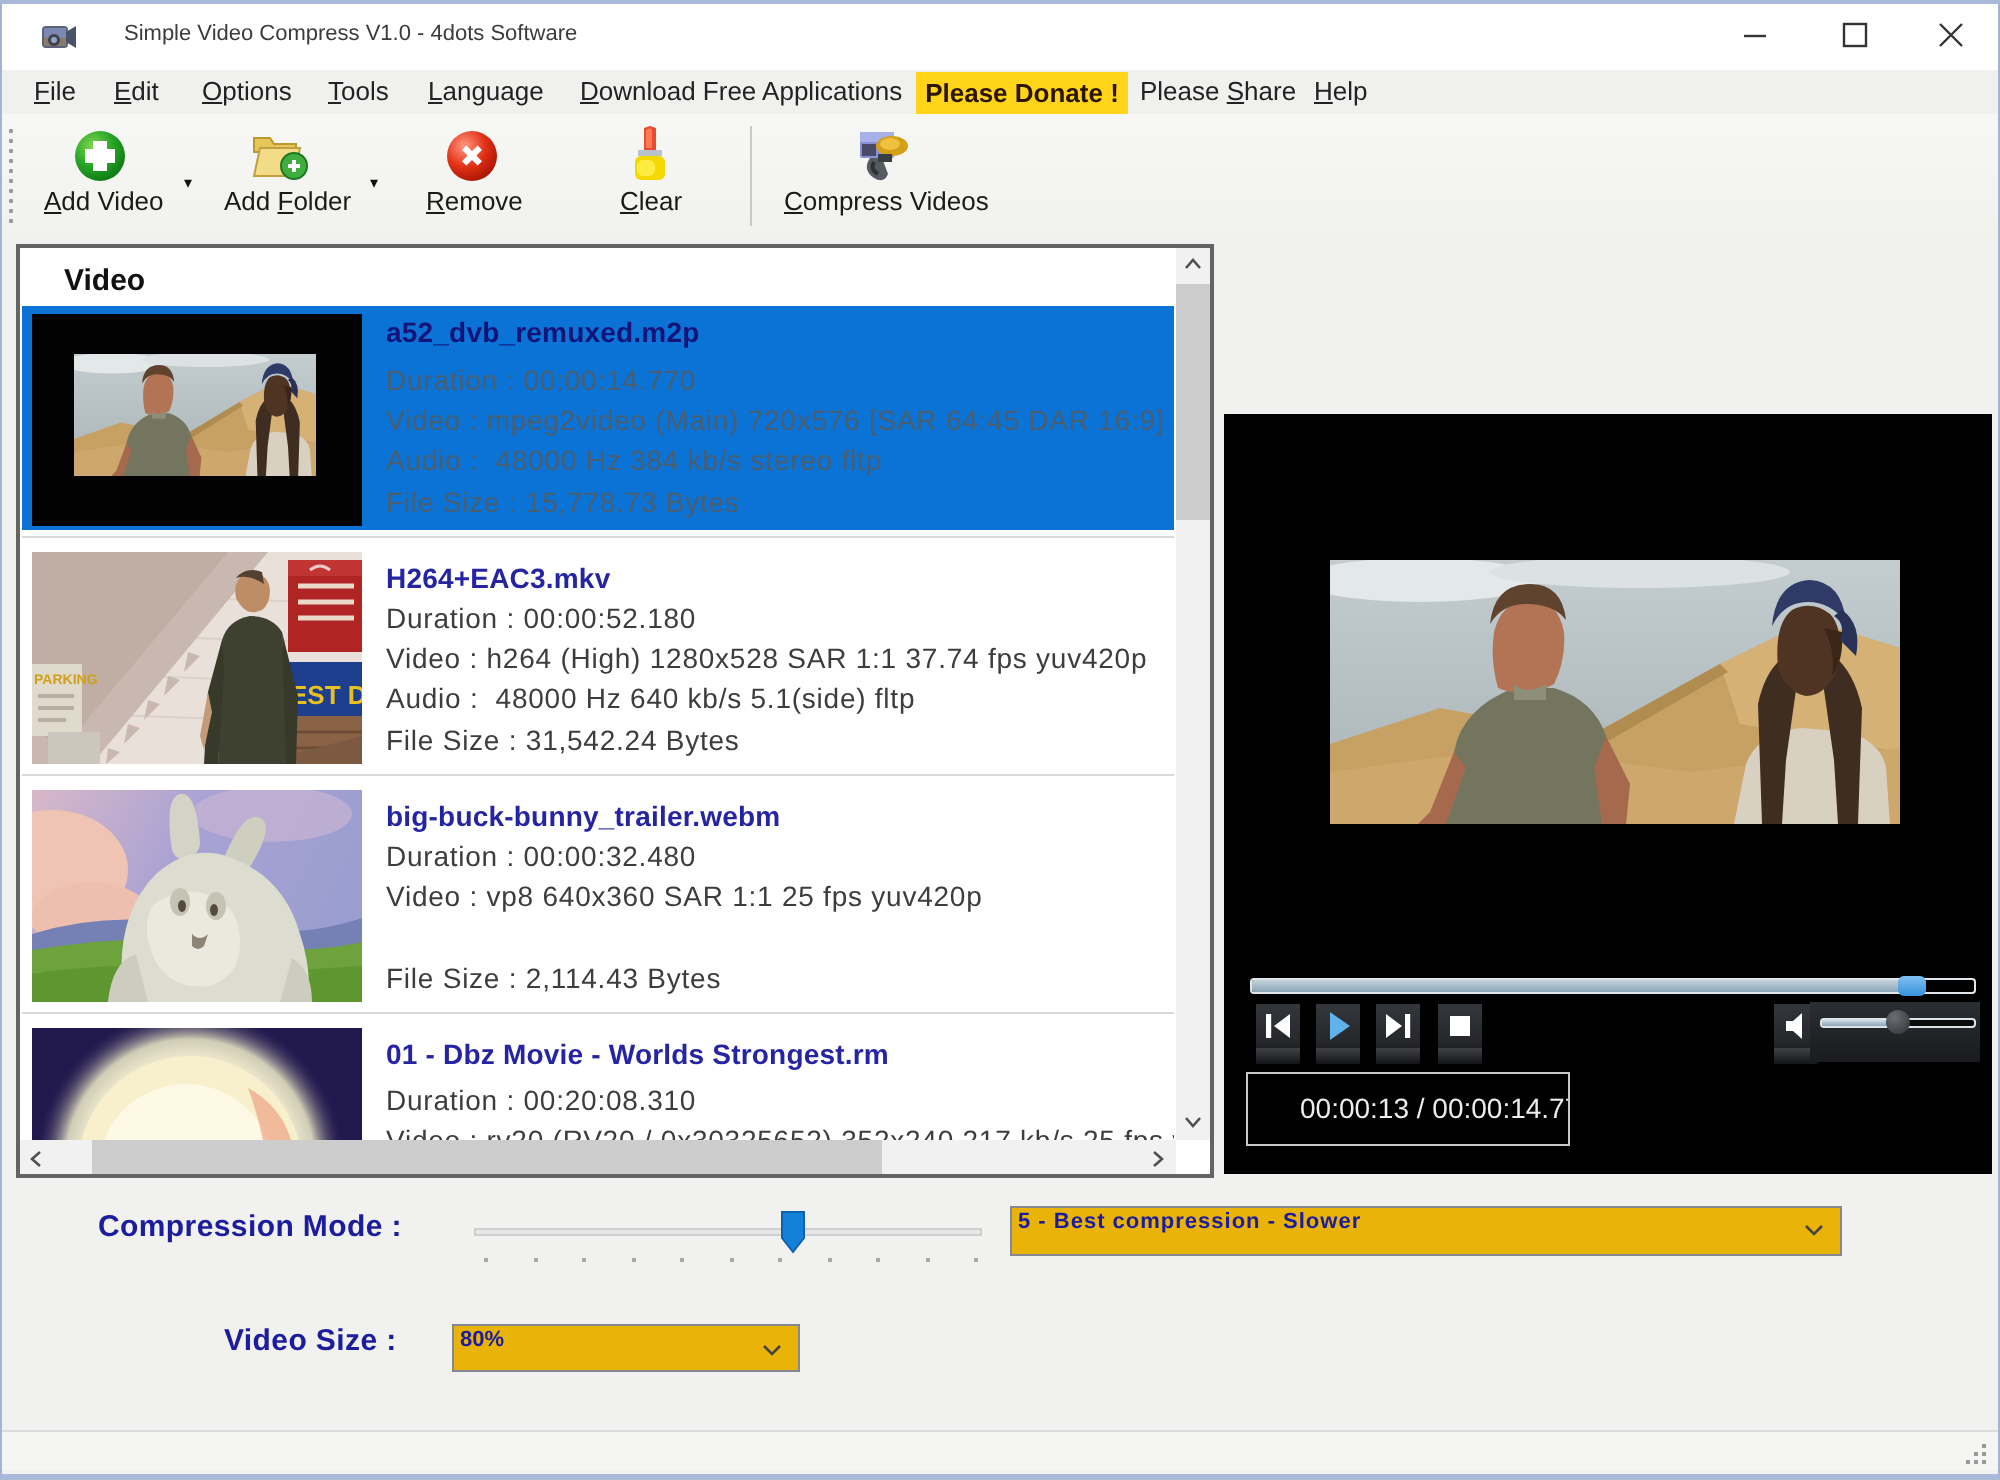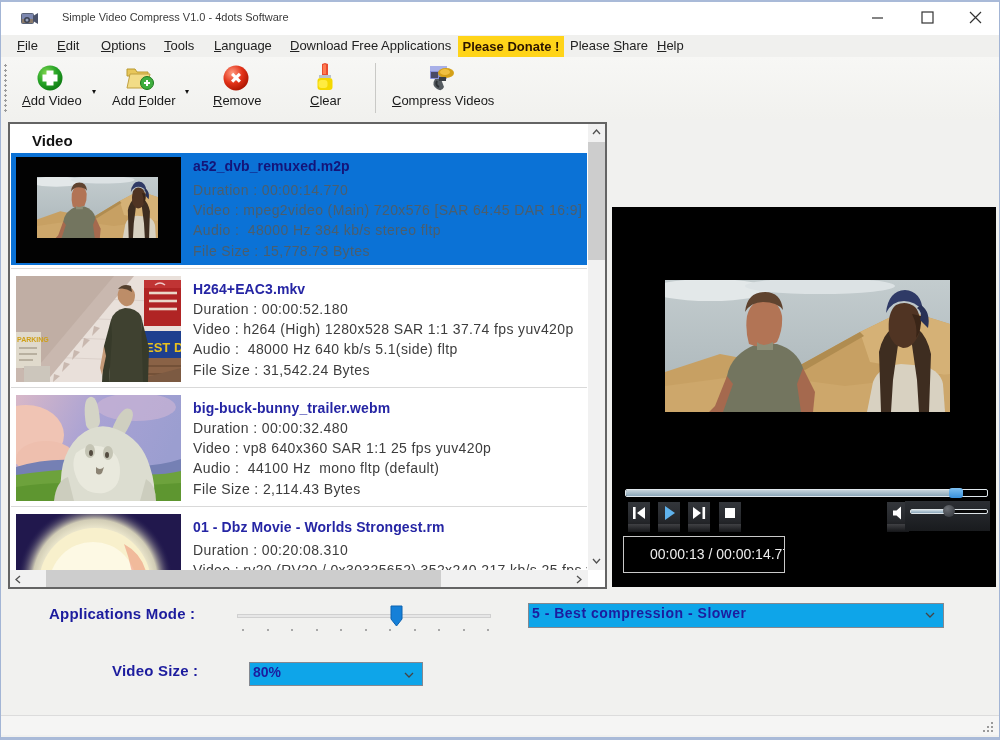--- a/index.html
+++ b/index.html
@@ -44,21 +44,21 @@
 .sbthumb { background:#cdcdcd; position:absolute; }
 
 
 #player { left:612px; top:207px; width:384px; height:380px; background:#000; }
 .pbtn { position:absolute; top:295px; width:22px; height:30px; background:linear-gradient(#33363b 0%,#26282c 60%,#141518 100%); }
 .pbtn svg { display:block; }
 .pbtn::after { content:""; position:absolute; left:0; top:22px; width:22px; height:8px; background:linear-gradient(rgba(255,255,255,0.14),rgba(255,255,255,0)); }
 
 
 .blabel { position:absolute; font-size:15px; font-weight:bold; color:#1c1c9e; letter-spacing:0.2px; }
-.combo { position:absolute; background:#0ea5e9; border:1px solid #848890; font-size:14px; font-weight:bold; color:#1c1c9e;margin-left:23px; }
+.combo { position:absolute; background:#eab308; border:1px solid #848890; font-size:11px; font-weight:bold; color:#1c1c9e; }
 .combo .cv { position:absolute; left:3px; top:1px; white-space:nowrap; }
 .chev { position:absolute; }
 
 
 #statusbar { left:1px; top:715px; width:998px; height:20px; background:#f5f5f4; border-top:1px solid #dcdcdc; }
 #stattext { position:absolute; right:22px; top:3px; font-size:12px; color:#3d3d3d; }
 </style>
 </head>
 <body>
 
@@ -290,21 +290,20 @@
       <ellipse cx="92" cy="58" rx="5" ry="7" fill="#c4c4b4"></ellipse>
       <ellipse cx="75" cy="58" rx="2" ry="3" fill="#544c40"></ellipse>
       <ellipse cx="91" cy="60" rx="2" ry="3" fill="#544c40"></ellipse>
       <path d="M80 72 q4 4 8 0 l-2 6 q-3 3 -6 0 z" fill="#8c8474"></path>
       <path d="M38 106 q2 -20 14 -24 l6 24 Z" fill="#cccdbe"></path>
       <path d="M140 106 q0 -16 -10 -22 l-6 22 Z" fill="#cccdbe"></path>
     </svg>
     <div class="rt" style="top:9px">big-buck-bunny_trailer.webm</div>
     <div class="rd" style="top:29px">Duration : 00:00:32.480</div>
     <div class="rd" style="top:49px">Video : vp8 640x360 SAR 1:1 25 fps yuv420p</div>
-    <div class="rd" style="top:69px">Audio :&nbsp; 44100 Hz&nbsp; mono fltp (default)</div>
     <div class="rd" style="top:90px">File Size : 2,114.43 Bytes</div>
   </div>
   <div class="rowline" style="top:382px"></div>
 
   <div class="row" id="row4" style="top:386px;height:60px;overflow:hidden">
     <svg class="thumb" viewBox="0 0 165 106">
       <rect width="165" height="106" fill="#1c1545"></rect>
       <rect width="165" height="106" fill="#251c55" opacity="0.5"></rect>
       <circle cx="79" cy="68" r="78" fill="url(#glow)"></circle>
       <circle cx="79" cy="70" r="56" fill="#f8f0cc"></circle>
@@ -375,21 +374,21 @@
       </svg>
     </div>
   <div class="abs" style="left:293px;top:294px;width:85px;height:30px;background:linear-gradient(#2b2e33,#191b1e)"></div>
   <div class="abs" style="left:298px;top:302px;width:78px;height:5px;background:#0a0a0a;border:1px solid #dde4e8;border-radius:2px"></div>
   <div class="abs" style="left:299px;top:303px;width:38px;height:3px;background:linear-gradient(#cfdce4,#8aa6ba)"></div>
   <div class="abs" style="left:331px;top:298px;width:12px;height:12px;border-radius:50%;background:radial-gradient(circle at 35% 30%,#6a6e74,#2e3136)"></div>
 
   <div class="abs" style="left:11px;top:329px;width:162px;height:37px;border:1px solid #c9c9c9;color:#ededed;font-size:14px;line-height:35px;padding-left:26px;white-space:nowrap;overflow:hidden">00:00:13 / 00:00:14.770</div>
 </div>
 
-<div class="blabel" style="left:49px;top:605px">Applications Mode :</div>
+<div class="blabel" style="left:49px;top:605px">Compression Mode :</div>
 <div class="blabel" style="left:112px;top:662px">Video Size :</div>
 
 <div class="combo" style="left:505px;top:603px;width:416px;height:25px">
   <span class="cv" style="letter-spacing:0.5px">5 - Best compression - Slower</span>
   <svg class="chev" style="right:8px;top:8px" width="10" height="7">
       <path d="M1 1 L5 5 L9 1" stroke="#444" stroke-width="1.3" fill="none"></path>
     </svg>
 </div>
 <div class="combo" style="left:226px;top:662px;width:174px;height:24px">
   <span class="cv">80%</span>

